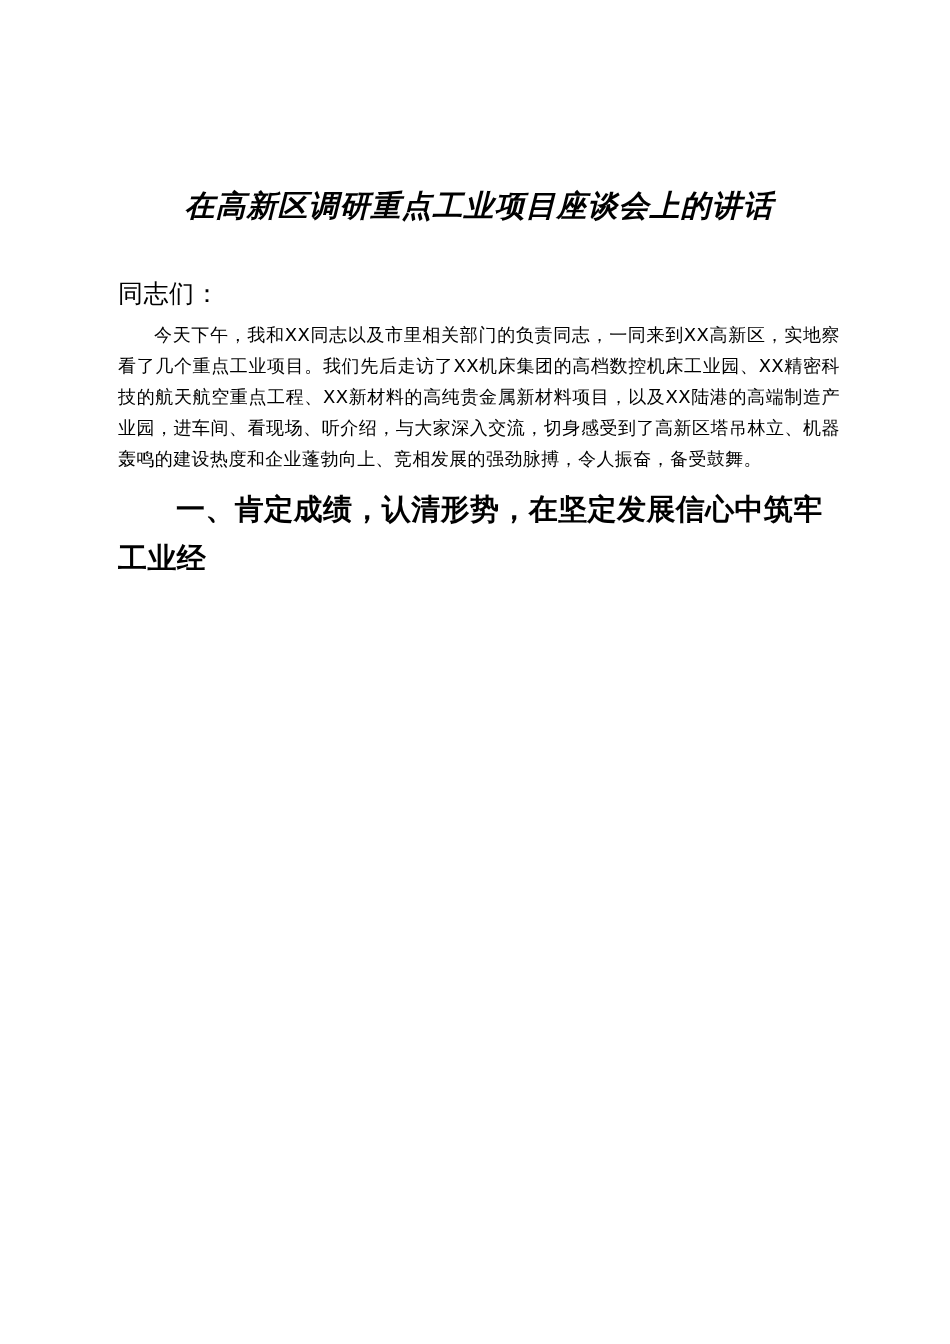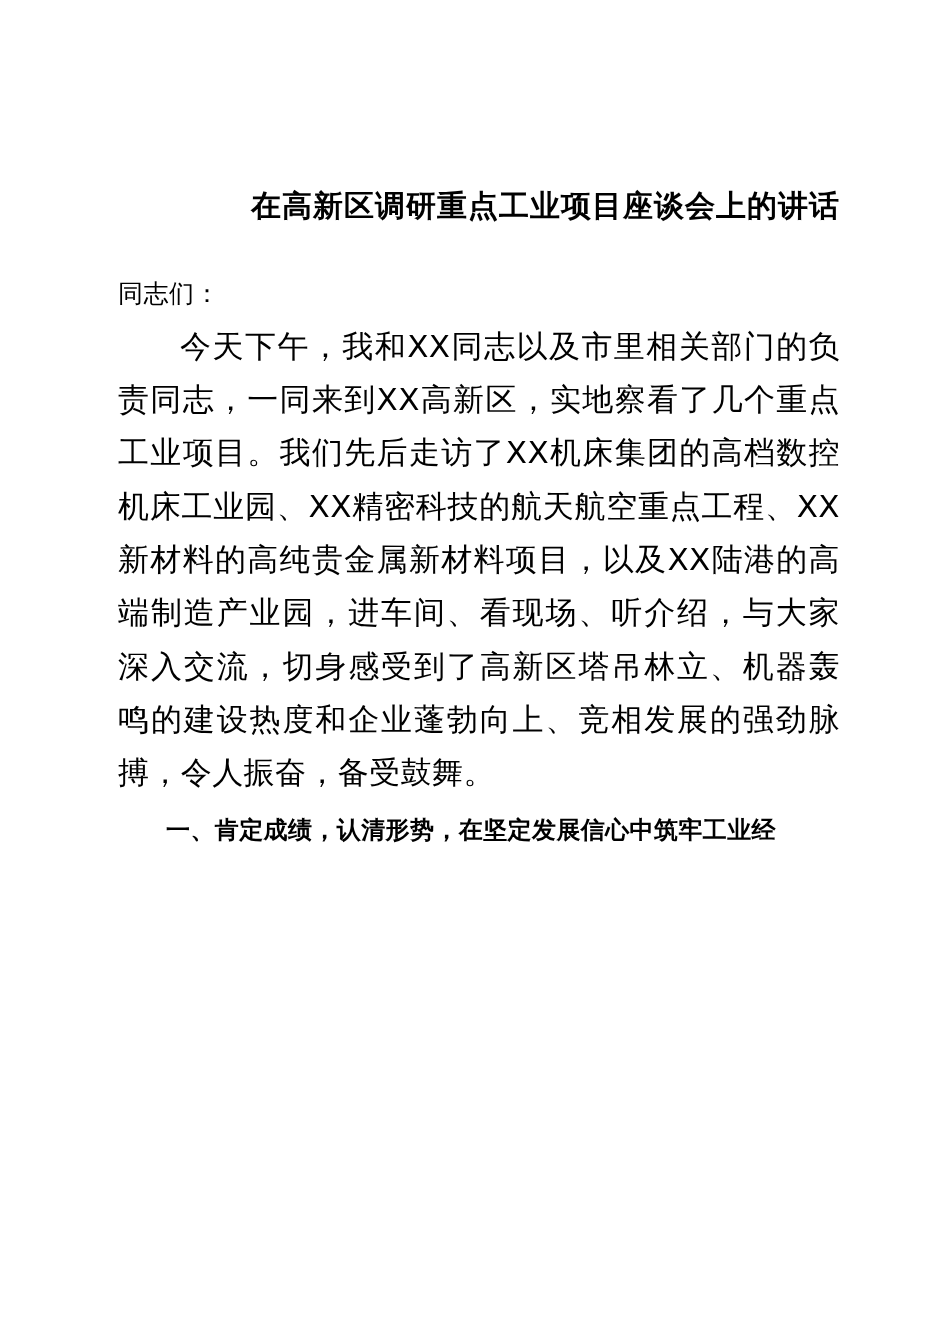--- a/index.html
+++ b/index.html
@@ -17,42 +17,43 @@
   .page {
     box-sizing: border-box;
     width: 950px;
     height: 1344px;
     padding: 185px 110px 0 118px;
     background: #ffffff;
   }
   .doc-title {
     font-size: 30px;
     font-weight: bold;
-    text-align: right;
+    text-align: center;
     letter-spacing: 1px;
     line-height: 1.4;
     margin: 0 0 48px 0;
+    font-style: italic;
   }
   .salutation {
     font-size: 25px;
     line-height: 1.55;
     margin: 12px 0 6px 0;
     letter-spacing: 0.5px;
   }
   .para {
-    font-size: 31px;
+    font-size: 18px;
     line-height: 1.72;
     text-align: justify;
     text-justify: inter-ideograph;
     margin: 0 0 2px 0;
     text-indent: 2em;
     letter-spacing: 0.4px;
   }
   .heading {
-    font-size: 24px;
+    font-size: 29px;
     font-weight: bold;
     line-height: 1.72;
     margin: 10px 0 0 0;
     text-indent: 2em;
     letter-spacing: 0.4px;
   }
 </style>
 </head>
 <body>
 

